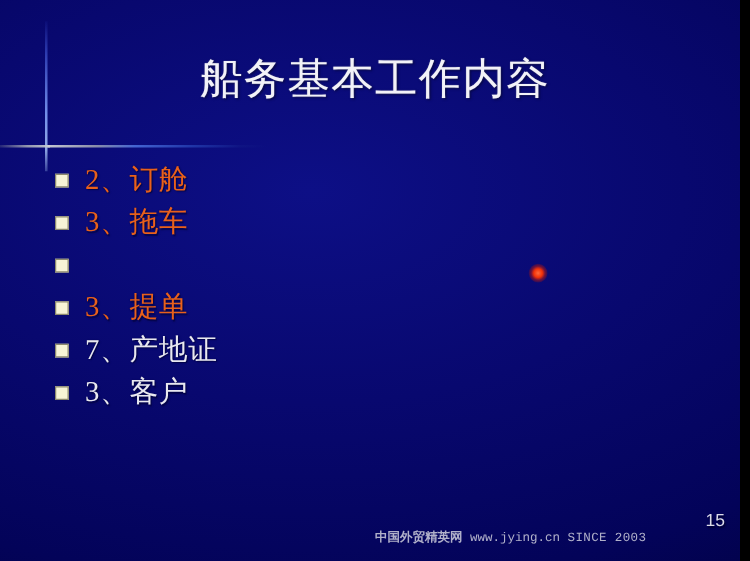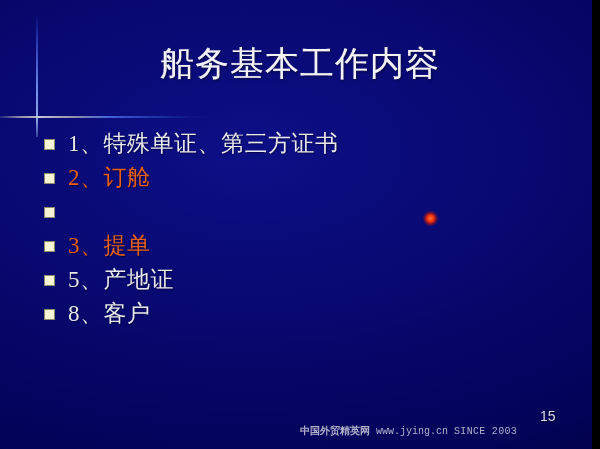--- a/index.html
+++ b/index.html
@@ -130,21 +130,21 @@
       rgba(150,15,15,0.22) 72%,
       rgba(90,10,30,0.0) 100%);
   }
 
   
   #page-number {
     position: absolute;
     left: 540px;
     top: 408px;
     width: 40px;
-    text-align: left;
+    text-align: right;
     color: #dcdce8;
     font-size: 14px;
     font-family: "Liberation Sans", sans-serif;
     text-shadow: 1px 1px 1px rgba(0,0,40,0.8);
   }
   #watermark {
     position: absolute;
     left: 300px;
     top: 425px;
     width: 296px;
@@ -168,40 +168,40 @@
     <div class="deco-vline"></div>
     <div class="deco-hline-left"></div>
     <div class="deco-hline-right"></div>
   </div>
 
   <div id="title">船务基本工作内容</div>
 
   <div id="bullet-list">
       <div class="bullet-row">
         <span class="bullet-marker"></span>
-        <span class="bullet-text white">1、特殊单证、第三方证书</span>
-      </div>
-      <div class="bullet-row">
-        <span class="bullet-marker"></span>
         <span class="bullet-text orange">2、订舱</span>
       </div>
       <div class="bullet-row">
         <span class="bullet-marker"></span>
+        <span class="bullet-text orange">3、拖车</span>
+      </div>
+      <div class="bullet-row">
+        <span class="bullet-marker"></span>
       </div>
       <div class="bullet-row">
         <span class="bullet-marker"></span>
         <span class="bullet-text orange">3、提单</span>
       </div>
       <div class="bullet-row">
         <span class="bullet-marker"></span>
-        <span class="bullet-text white">5、产地证</span>
-      </div>
-      <div class="bullet-row">
-        <span class="bullet-marker"></span>
-        <span class="bullet-text white">8、客户</span>
+        <span class="bullet-text white">7、产地证</span>
+      </div>
+      <div class="bullet-row">
+        <span class="bullet-marker"></span>
+        <span class="bullet-text white">3、客户</span>
       </div>
     </div>
 
   <div id="laser-dot"></div>
 
   <div id="page-number">15</div>
 
   <div id="watermark">
     <span class="wm-site">中国外贸精英网</span>
     <span class="wm-url">www.jying.cn</span>

